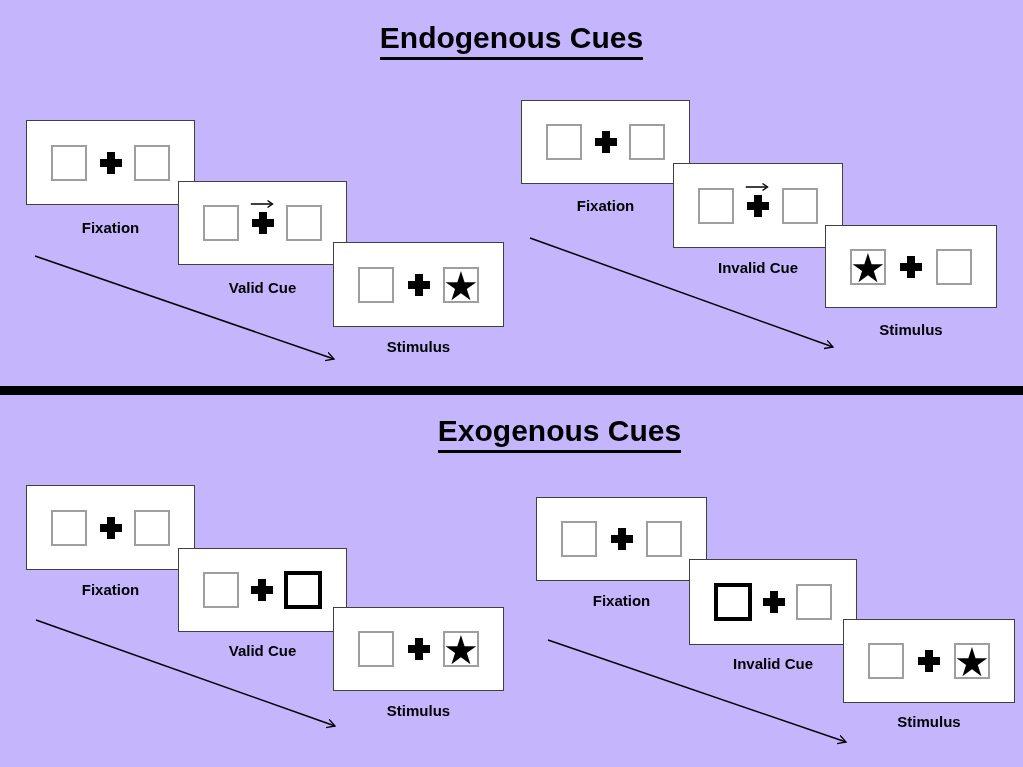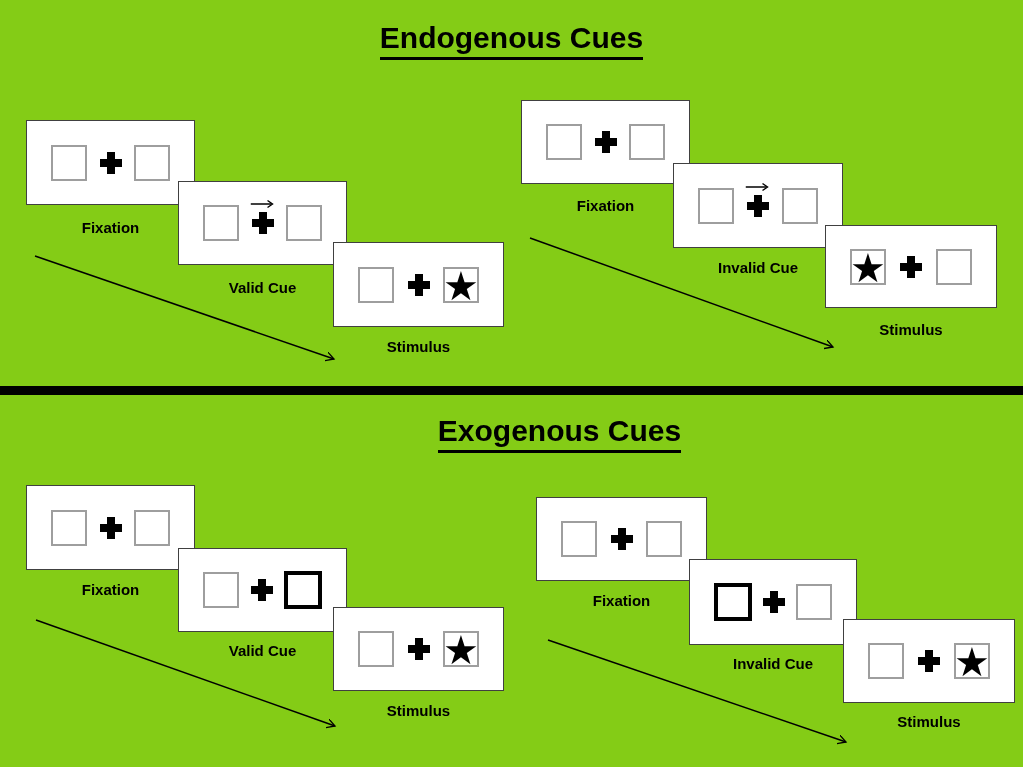--- a/index.html
+++ b/index.html
@@ -1,20 +1,20 @@
 <!DOCTYPE html>
 <html><head>
 <meta charset="utf-8">
 <style>
   html, body { margin: 0; padding: 0; background: #fff; }
   #stage {
     position: relative;
     width: 1023px;
     height: 767px;
-    background: #84cc16;
+    background: #c4b5fd;
     font-family: "Liberation Sans", sans-serif;
     overflow: hidden;
   }
   .section-title {
     position: absolute;
     left: 0;
     width: 100%;
     text-align: center;
     font-size: 30px;
     font-weight: bold;

